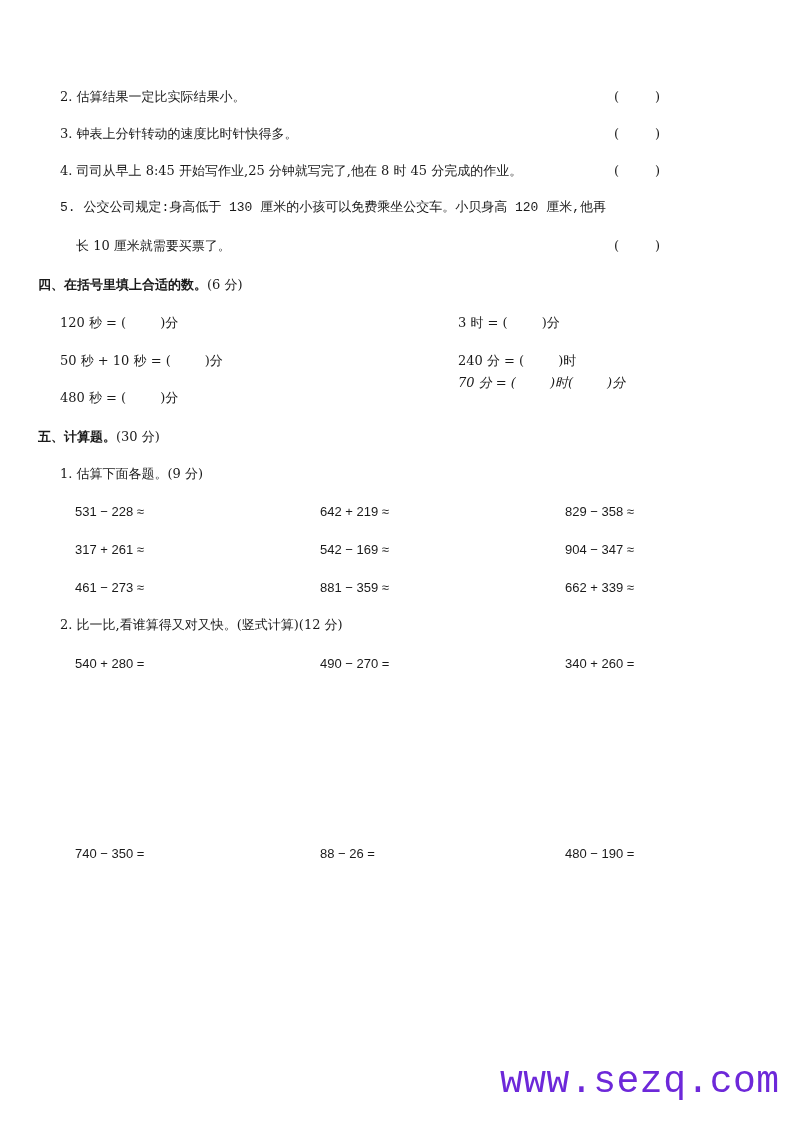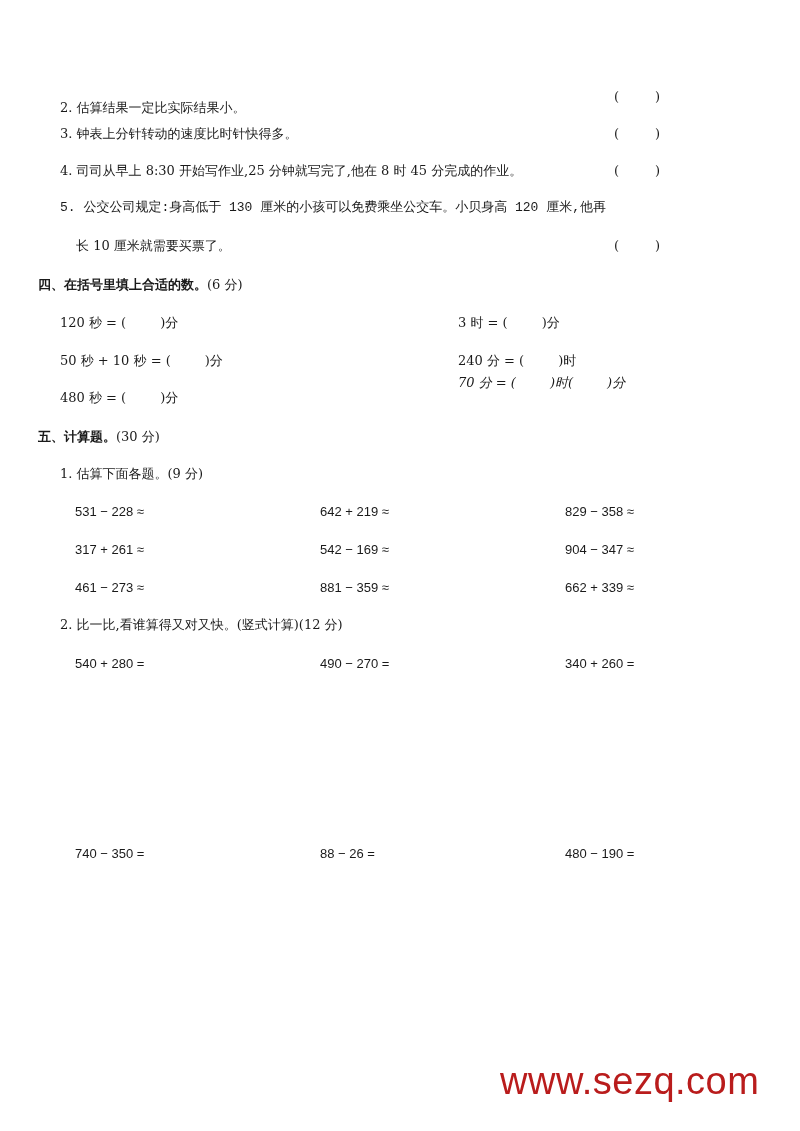--- a/index.html
+++ b/index.html
@@ -8,41 +8,41 @@
     font-family: "DejaVu Serif", "Liberation Serif", serif;
     color: #1a1a1a;
   }
   .line { position: absolute; font-size: 13px; white-space: nowrap; line-height: 18px; }
   .heading { font-family: "DejaVu Sans", "Liberation Sans", sans-serif; font-weight: bold; font-size: 13px; }
   .heading .pts { font-weight: normal; font-family: "DejaVu Serif", "Liberation Serif", serif; }
   .paren { position: absolute; font-size: 13px; line-height: 18px; width: 46px; display: flex; justify-content: space-between; }
   .calc { position: absolute; font-size: 13px; line-height: 18px; font-family: Liberation Sans, sans-serif; white-space: nowrap; }
   .watermark {
     position: absolute; left: 500px; top: 1060px;
-    font-family: Liberation Sans, sans-serif;
-    font-size: 38px; color: #b91c1c; letter-spacing: 0.5px;
+    font-family: Liberation Mono, monospace;
+    font-size: 38px; color: #6d28d9; letter-spacing: 0.5px;
   }
   .blank { display: inline-block; }
 </style>
 </head>
 <body>
 
-<div class="line" style="left:60px; top:99px;">2. 估算结果一定比实际结果小。</div>
+<div class="line" style="left:60px; top:88px;">2. 估算结果一定比实际结果小。</div>
 <div class="paren" style="left:614px; top:88px;">
     <span>(</span>
     <span>)</span>
   </div>
 
 <div class="line" style="left:60px; top:125px;">3. 钟表上分针转动的速度比时针快得多。</div>
 <div class="paren" style="left:614px; top:125px;">
     <span>(</span>
     <span>)</span>
   </div>
 
-<div class="line" style="left:60px; top:162px;">4. 司司从早上 8:30 开始写作业,25 分钟就写完了,他在 8 时 45 分完成的作业。</div>
+<div class="line" style="left:60px; top:162px;">4. 司司从早上 8:45 开始写作业,25 分钟就写完了,他在 8 时 45 分完成的作业。</div>
 <div class="paren" style="left:614px; top:162px;">
     <span>(</span>
     <span>)</span>
   </div>
 
 <div class="line" style="left:60px; top:199px;font-family:Liberation Mono, monospace;">5. 公交公司规定:身高低于 130 厘米的小孩可以免费乘坐公交车。小贝身高 120 厘米,他再</div>
 <div class="line" style="left:76px; top:237px;">长 10 厘米就需要买票了。</div>
 <div class="paren" style="left:614px; top:237px;">
     <span>(</span>
     <span>)</span>

